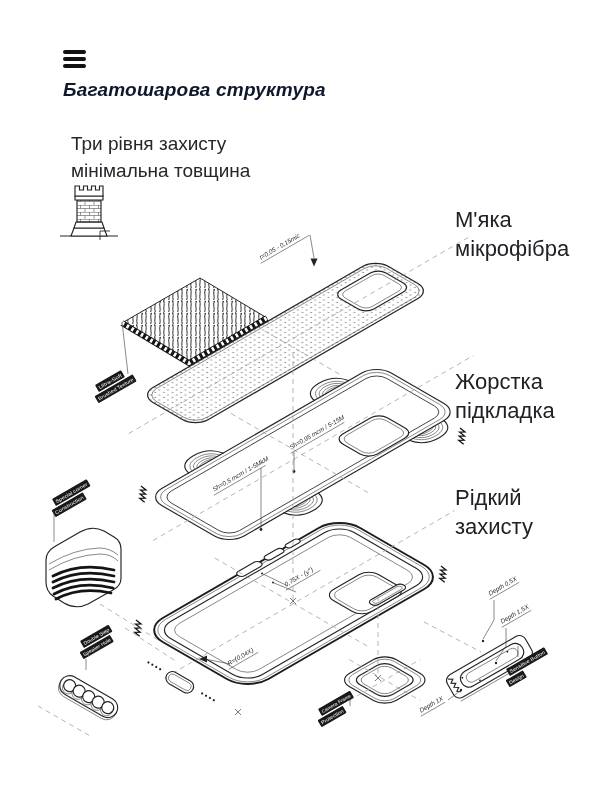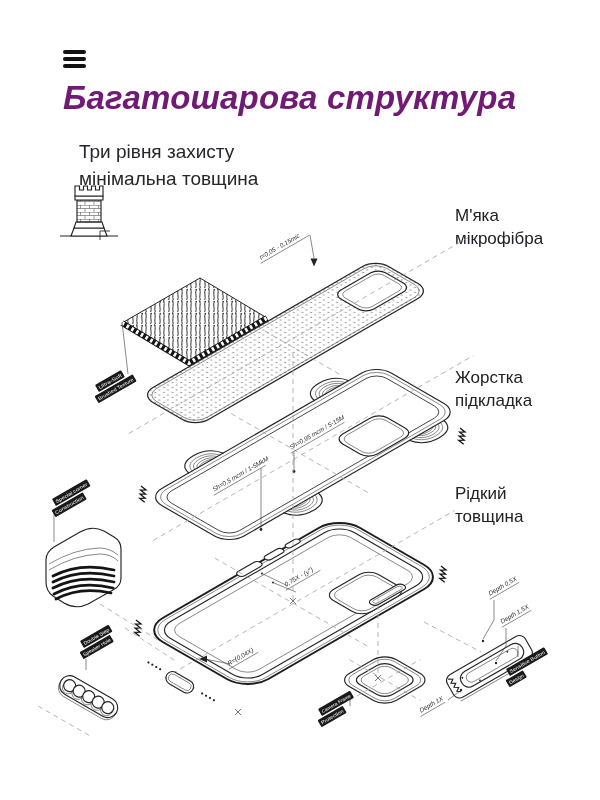--- a/index.html
+++ b/index.html
@@ -1,24 +1,24 @@
 <!DOCTYPE html>
 <html><head>
 <meta charset="utf-8">
 <style>
   html,body{margin:0;padding:0}
   body{width:600px;height:800px;background:#fff;position:relative;overflow:hidden;
        font-family:"Liberation Sans",sans-serif;color:#1f1f24}
   .hamburger{position:absolute;left:63px;top:50px;width:23px;cursor:pointer}
   .hamburger span{display:block;width:23px;height:3.6px;background:#121214;border-radius:2px;margin-bottom:3.6px}
-  h1.title{position:absolute;left:63px;top:80px;margin:0;font-size:33px;line-height:1.1;
-           font-weight:bold;font-style:italic;color:#701a75;letter-spacing:.2px}
-  .subtitle{position:absolute;left:63px;top:123px;margin:16px;font-size:19px;line-height:1.42;
+  h1.title{position:absolute;left:63px;top:80px;margin:0;font-size:19px;line-height:1.1;
+           font-weight:bold;font-style:italic;color:#0f172a;letter-spacing:.2px}
+  .subtitle{position:absolute;left:63px;top:123px;margin:8px;font-size:19px;line-height:1.42;
             color:#26262c;white-space:pre-line}
-  .layer-label{position:absolute;left:455px;font-size:17px;line-height:1.33;color:#202026;white-space:pre-line}
+  .layer-label{position:absolute;left:455px;font-size:22px;line-height:1.33;color:#202026;white-space:pre-line}
   #lab-micro{top:205px}
   #lab-lining{top:367px}
   #lab-silicone{top:483px}
   svg.diagram{position:absolute;left:0;top:0}
   svg *{vector-effect:non-scaling-stroke}
   .ln{fill:none;stroke:#242424;stroke-width:1.15px}
   .fw{fill:#fff;stroke:#242424;stroke-width:1.15px}
   .fwt{fill:#fff;stroke:#1c1c1c;stroke-width:2px}
   .thin{stroke-width:.55px}
   .mid{stroke-width:.85px}
@@ -43,21 +43,21 @@
 
 <h1 class="title">Багатошарова структура</h1>
 <p class="subtitle">Три рівня захисту
 мінімальна товщина</p>
 
 <div class="layer-label" id="lab-micro">М'яка
 мікрофібра</div>
 <div class="layer-label" id="lab-lining">Жорстка
 підкладка</div>
 <div class="layer-label" id="lab-silicone">Рідкий
-товщина</div>
+захисту</div>
 
 <svg class="diagram" width="600" height="800" viewBox="0 0 600 800">
   <defs>
     <pattern id="dots" width="5" height="5" patternUnits="userSpaceOnUse">
       <circle cx="1.2" cy="1.2" r="0.62" fill="#3c3c3c"></circle>
     </pattern>
     <pattern id="fur" width="9" height="12" patternUnits="userSpaceOnUse">
       <path d="M2.2,12 C0.8,8 3.2,4.5 1.8,1" stroke="#2e2e2e" stroke-width="1" fill="none" stroke-linecap="round"></path>
       <path d="M6.8,12 C8.2,8.5 5.6,5 7.2,1.5" stroke="#2e2e2e" stroke-width="1" fill="none" stroke-linecap="round"></path>
       <circle cx="1.8" cy="1" r="0.7" fill="#2e2e2e"></circle>

